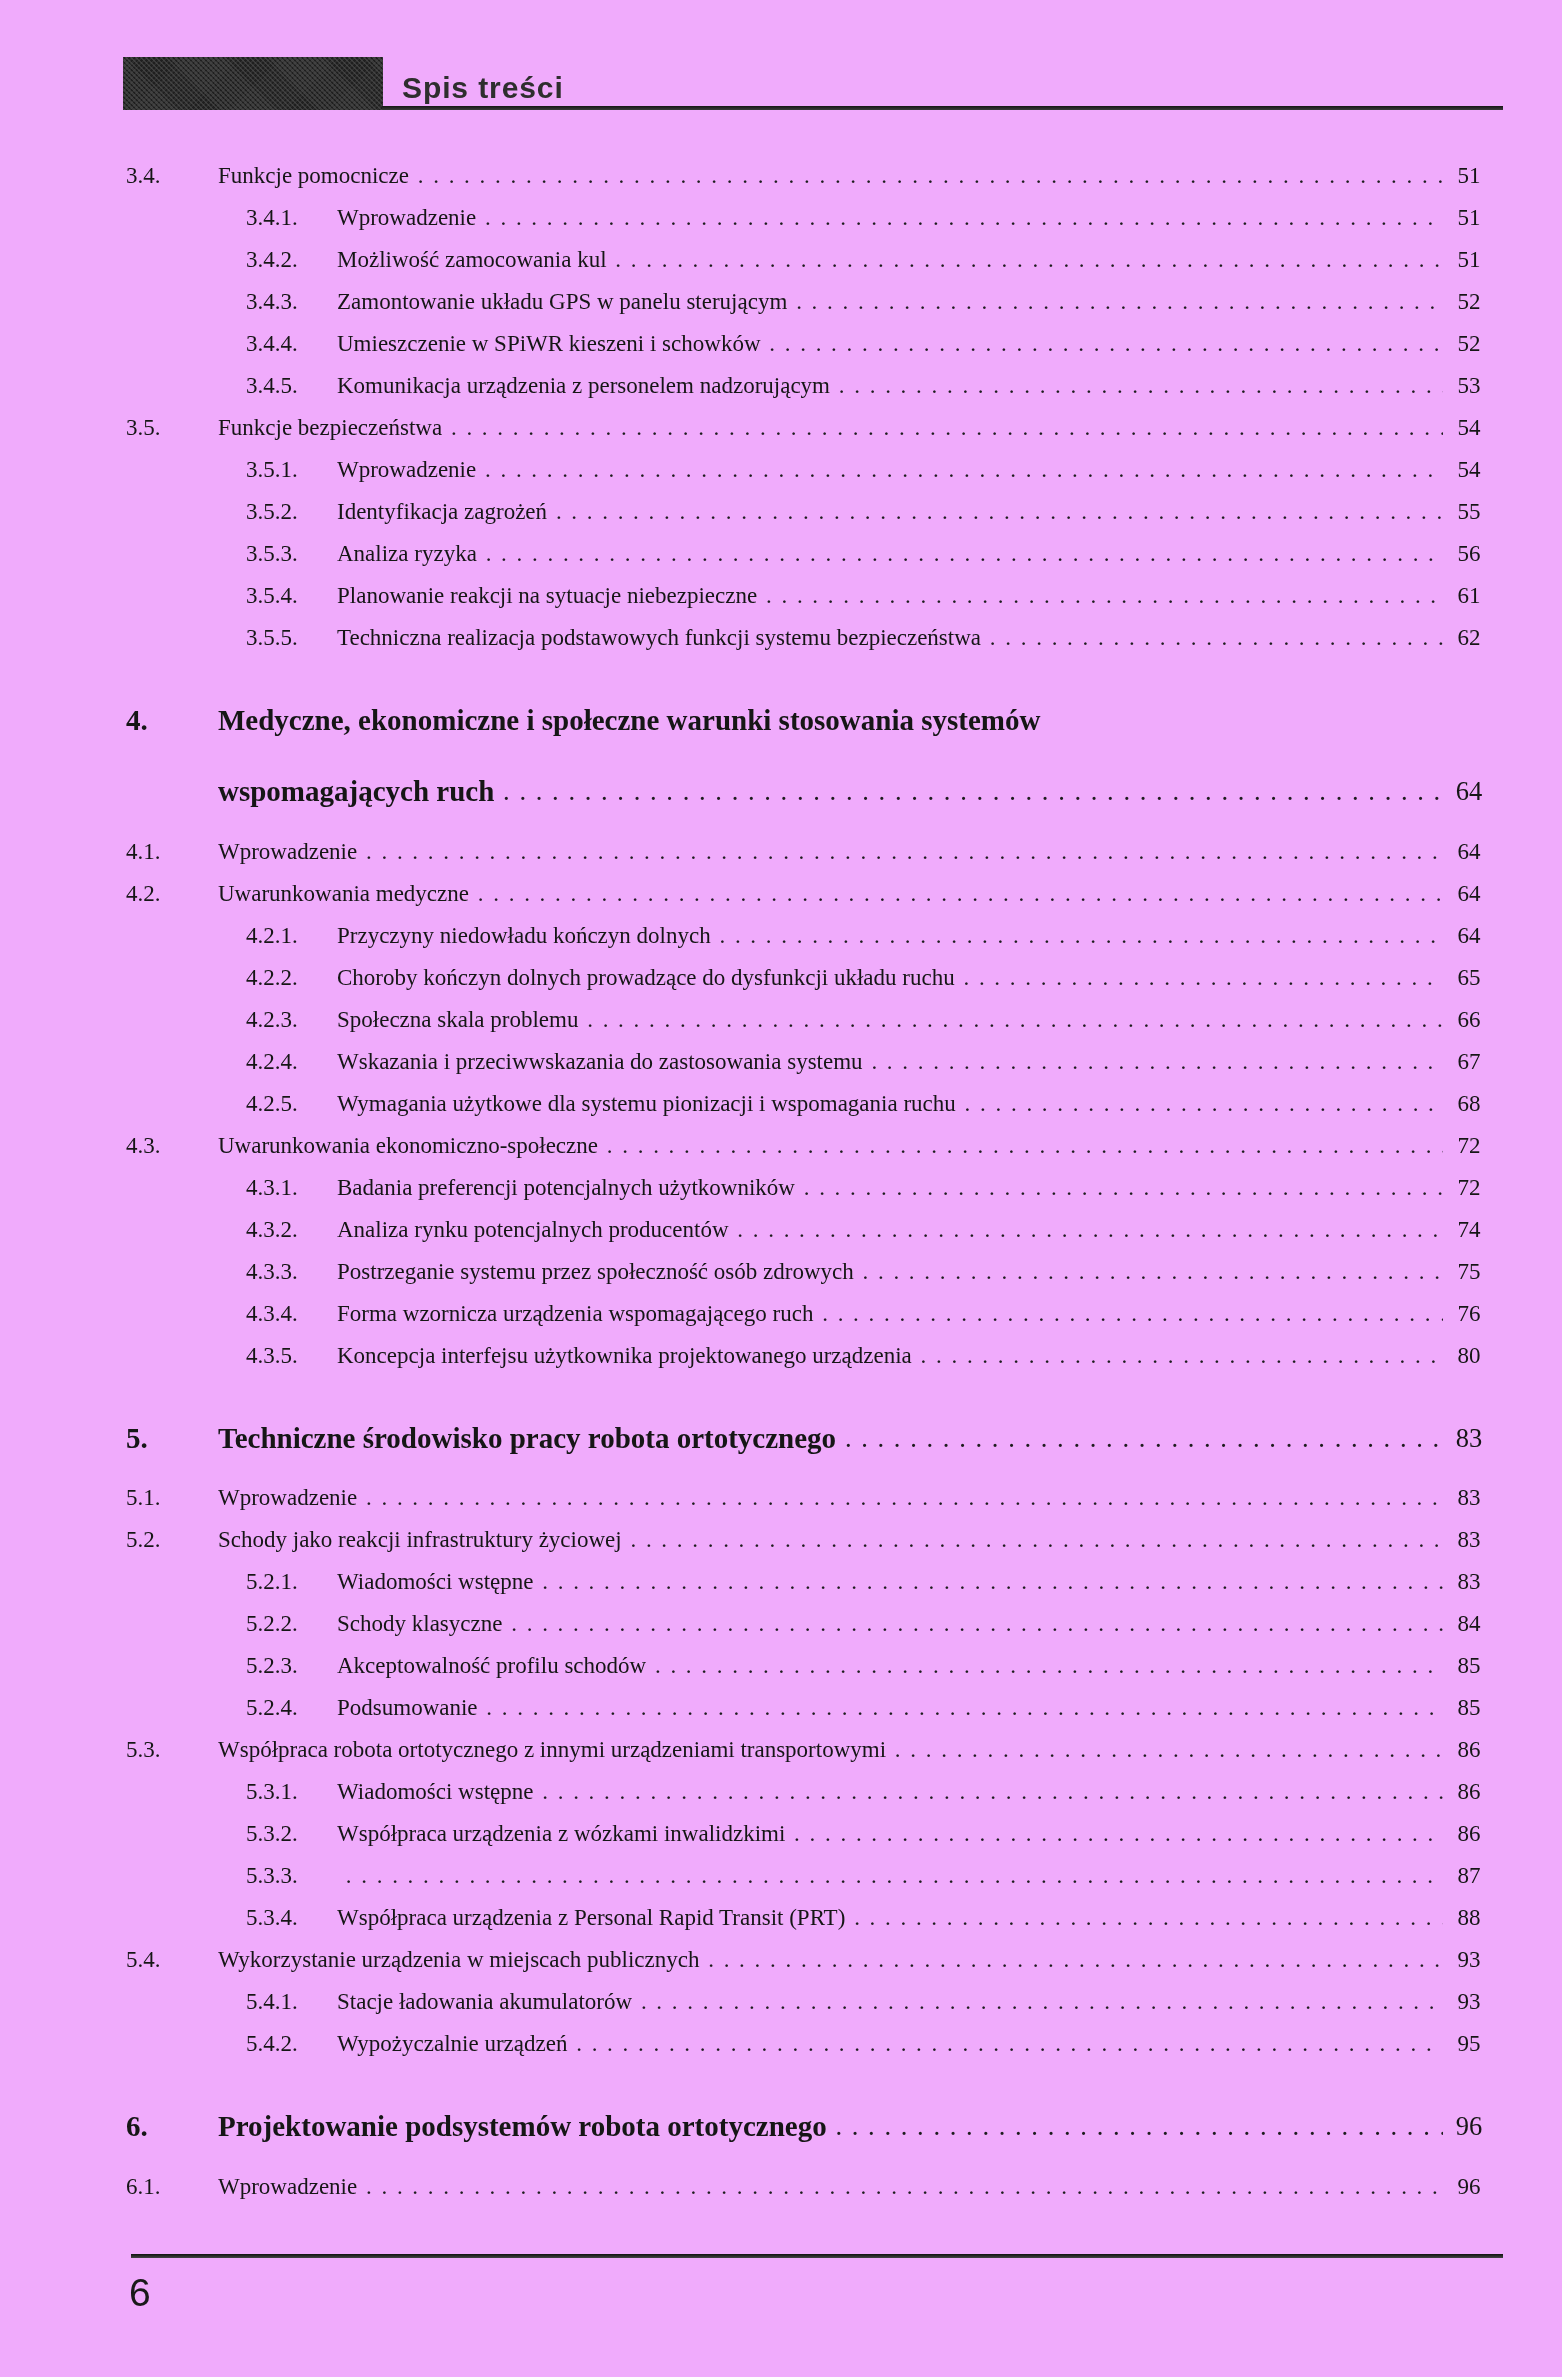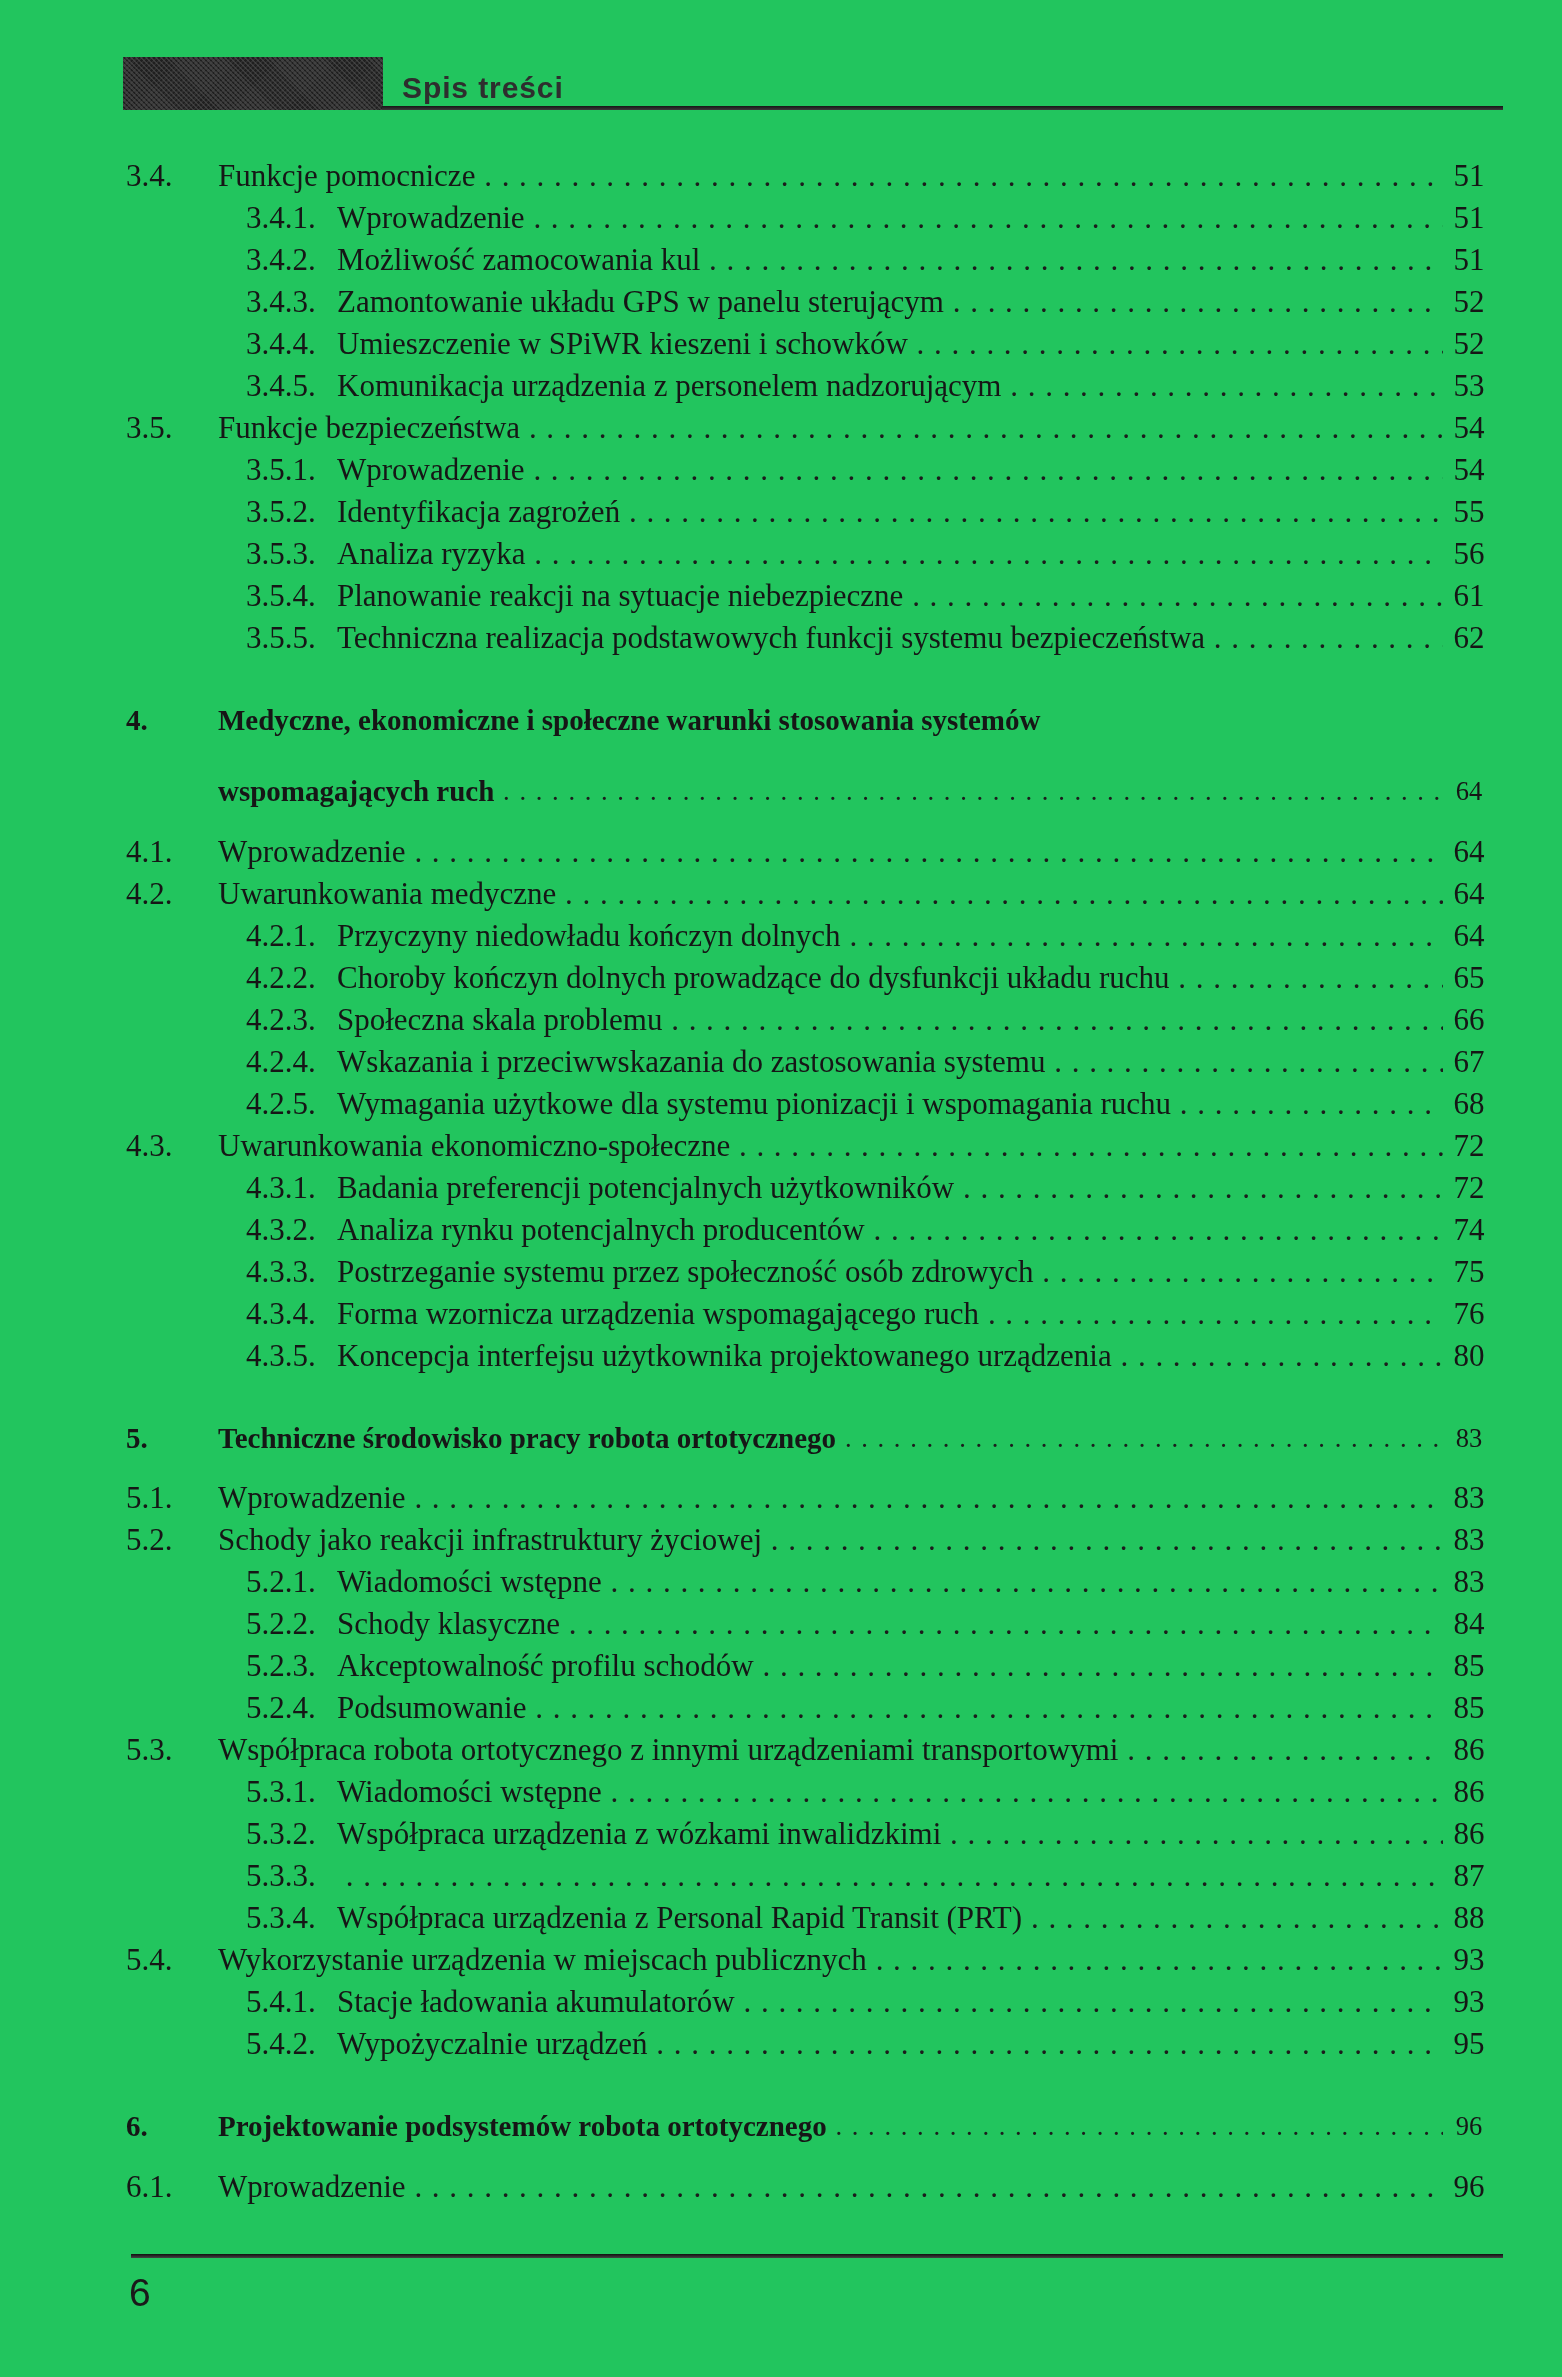--- a/index.html
+++ b/index.html
@@ -1,19 +1,19 @@
 <!DOCTYPE html>
 <html style="font-size:14px"><head>
 <meta charset="utf-8">
 <style>
   html,body{margin:0;padding:0;background:#e8e8e8;}
   .page{
     position:relative;
     width:1562px;height:2377px;
-    background:#22c55e;
+    background:#f0abfc;
     font-family:"Liberation Serif","DejaVu Serif",serif;
     color:#161616;
     overflow:hidden;
   }
   
   .header-tab{
     position:absolute;left:123px;top:57px;width:260px;height:53px;
     background:
       repeating-linear-gradient(45deg, rgba(90,90,90,.45) 0 1.8px, rgba(0,0,0,0) 1.8px 3.5px),
       repeating-linear-gradient(-45deg, rgba(60,60,60,.5) 0 1.8px, rgba(0,0,0,0) 1.8px 3.5px),
@@ -23,21 +23,21 @@
     position:absolute;left:402px;top:71px;
     font-family:"Liberation Sans","DejaVu Sans",sans-serif;
     font-size:30px;font-weight:bold;color:#2e2e2e;letter-spacing:0.9px;
   }
   .header-rule{
     position:absolute;left:382px;top:106px;width:1121px;height:4.4px;
     background:linear-gradient(#161616,#3a3a3a);
   }
   
   .toc{position:absolute;left:126px;top:155px;width:1366px;}
-  .row{display:flex;align-items:flex-end;font-size:31px;line-height:42px;}
+  .row{display:flex;align-items:flex-end;font-size:23px;line-height:42px;}
   .row .num{flex:0 0 92px;white-space:nowrap;}
   .row.lvl3 .num{margin-left:120px;flex-basis:91px;}
   .row .title{flex:0 0 auto;white-space:nowrap;}
   .row .leader{
     flex:1 1 auto;min-width:0;overflow:hidden;white-space:nowrap;
     letter-spacing:9.7px;margin:0 3.5px 0 8.8px;color:#1c1c1c;
   }
   .row .page-num{flex:0 0 auto;min-width:46px;text-align:center;}
   .lvl1-block{margin:39px 0 17.7px 0;}
   .row.lvl1{font-size:29px;line-height:44px;font-weight:bold;}

